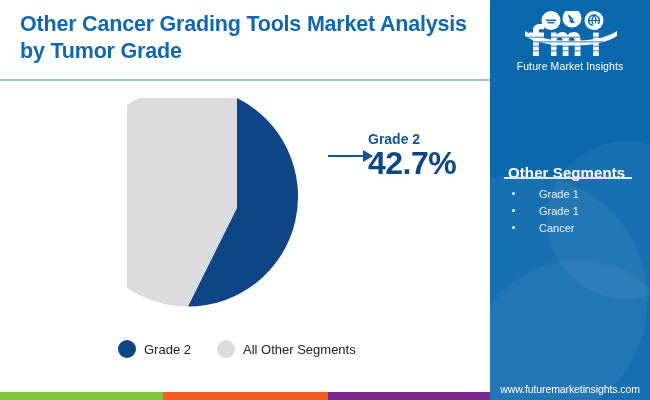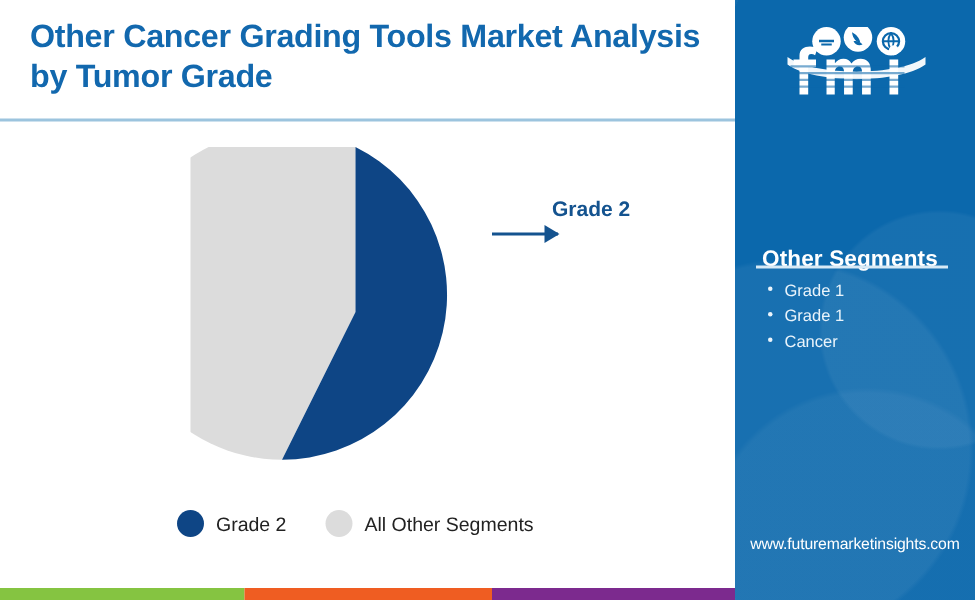--- a/index.html
+++ b/index.html
@@ -184,38 +184,38 @@
     position: absolute;
     left: 512px;
     top: 186px;
     margin: 0;
     padding: 0;
     list-style: none;
   }
   .seg-list li {
     display: flex;
     align-items: baseline;
-    gap: 8px;
+    gap: 24px;
     color: #eaf4fb;
     font-size: 11px;
     line-height: 1.55;
     white-space: nowrap;
   }
   .seg-bullet {
     width: 3px;
     height: 3px;
     border-radius: 50%;
     background: #eaf4fb;
     flex: none;
     transform: translateY(-3px);
   }
   .site-url {
     position: absolute;
     left: 490px;
-    top: 357px;
+    top: 383px;
     width: 160px;
     text-align: center;
     color: #ffffff;
     font-size: 10.5px;
     letter-spacing: -0.1px;
     white-space: nowrap;
   }
 
   
   .strip {
@@ -269,37 +269,39 @@
         <circle cx="88.9" cy="15.5" r="3.3"></circle>
 
         <g fill="#0b68ac" opacity="0.55">
           <rect x="20" y="25.5" width="76" height="1.5"></rect>
           <rect x="20" y="30" width="76" height="1.5"></rect>
           <rect x="20" y="34.5" width="76" height="1.5"></rect>
           <rect x="20" y="39" width="76" height="1.5"></rect>
         </g>
       </g>
     </svg>
+    <div class="logo-tag">Future Market Insights</div>
   </div>
 
   <div class="title">Other Cancer Grading Tools Market Analysis by Tumor Grade</div>
   <div class="header-rule"></div>
 
   <div class="pie">
     <svg width="220" height="220" viewBox="0 0 220 220">
 
       <path d="M110 110 L110 0 A110 110 0 1 0 61.0 208.5 Z" fill="#dcdcdc"></path>
 
       <path d="M110 110 L61.0 208.5 A110 110 0 0 0 110 0 Z" fill="#0e4585"></path>
     </svg>
   </div>
 
   <div class="callout-line"></div>
   <div class="callout-head"></div>
   <div class="callout-label">Grade 2</div>
+  <div class="callout-value">42.7%</div>
 
   <div class="legend">
     <div class="legend-item">
       <span class="legend-dot" style="background:#0e4585"></span>
       <span class="legend-text">Grade 2</span>
     </div>
     <div class="legend-item">
       <span class="legend-dot" style="background:#dcdcdc"></span>
       <span class="legend-text">All Other Segments</span>
     </div>

